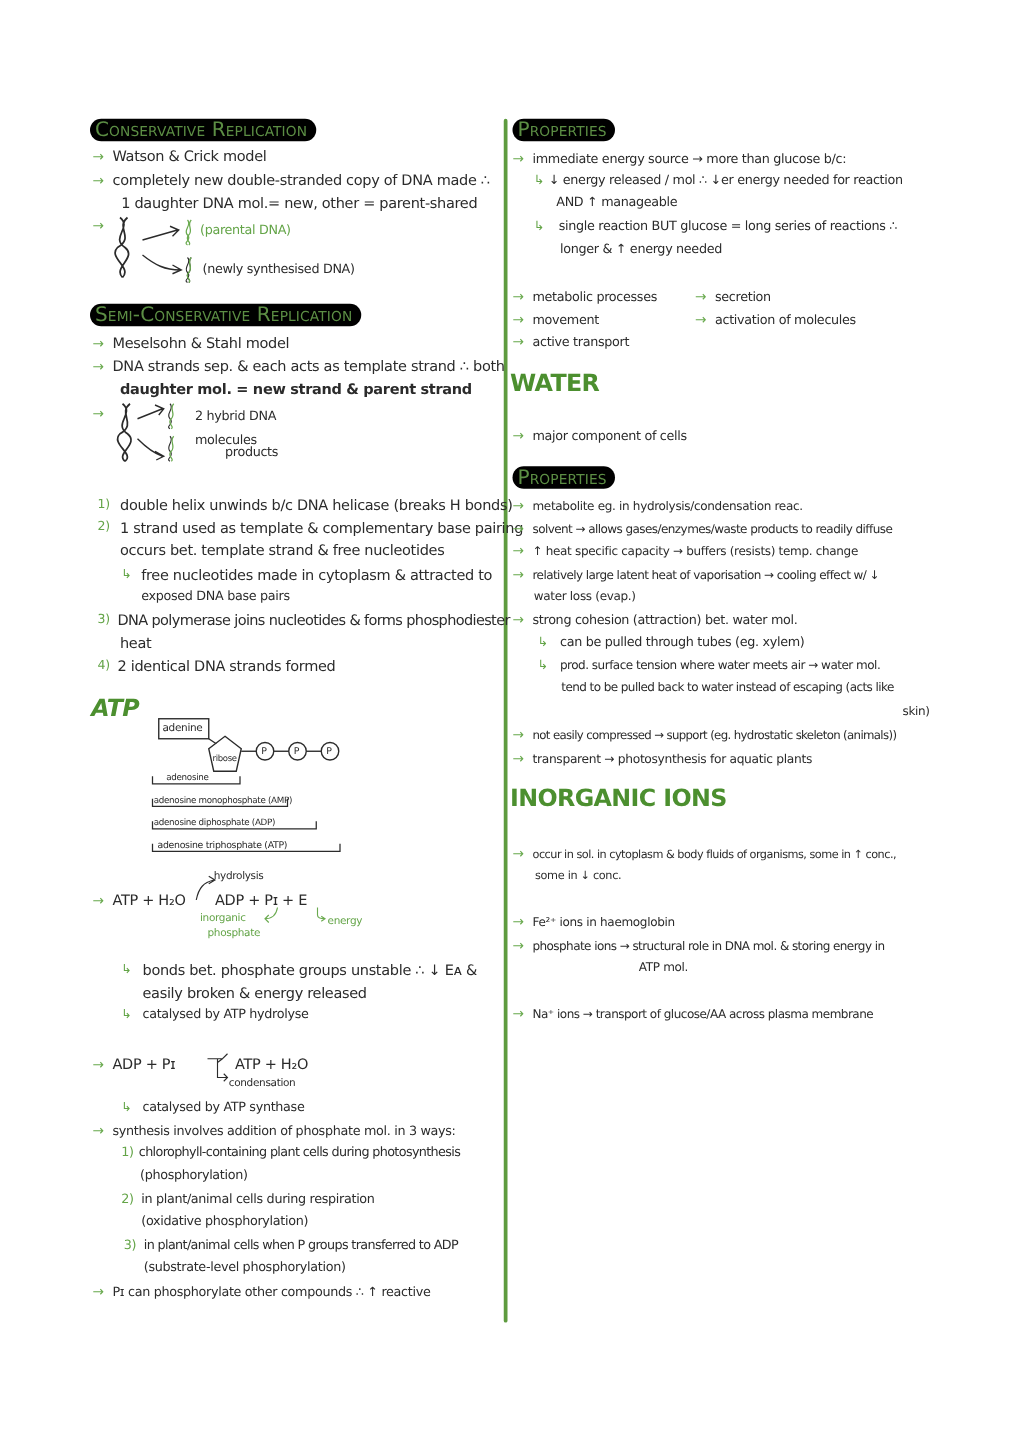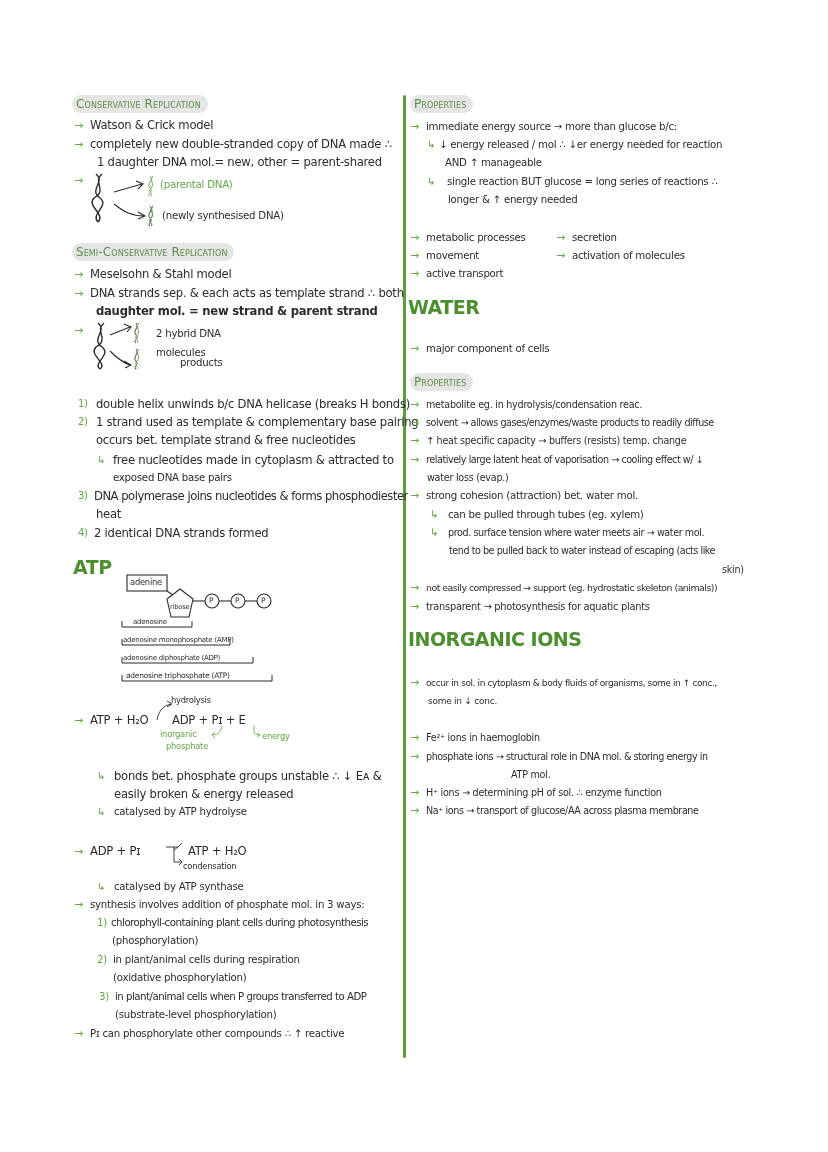--- a/index.html
+++ b/index.html
@@ -7,22 +7,22 @@
     body { position: relative; font-family: "DejaVu Sans", sans-serif; color: #2a2a2a; }
     .page { position: absolute; left: 0; top: 0; width: 828px; height: 1152px; }
     .divider { position: absolute; left: 403px; top: 95px; width: 3px; height: 963px; background: #5e9b3f; border-radius: 2px; }
     .abs { position: absolute; white-space: nowrap; }
     .txt { font-family: "DejaVu Sans", sans-serif; font-size: 11.6px; letter-spacing: -0.25px; color: #2b2b2b; line-height: 18px; }
     .sm { font-size: 10.2px; }
     .xs { font-size: 8.4px; }
     .green { color: #63a447; }
     .arrow { color: #6aaa4f; font-size: 11px; display: inline-block; width: 16px; }
     .pill {
-      position: absolute; background: #e5e5e5; border-radius: 10px; padding: 1px 7px 1px 4px;
-      font-family: "DejaVu Sans", sans-serif; font-variant: small-caps; font-size: 12px; color: #5c8e44;
+      position: absolute; background: #000000; border-radius: 10px; padding: 1px 7px 1px 4px;
+      font-family: "DejaVu Sans", sans-serif; font-variant: small-caps; font-size: 16px; color: #5c8e44;
       letter-spacing: 0.1px; white-space: nowrap; line-height: 16px;
     }
     .big-h {
       position: absolute; font-family: "DejaVu Sans", sans-serif; font-weight: bold; color: #4c8f2f;
       font-size: 19px; letter-spacing: -0.5px; white-space: nowrap;
     }
     svg { position: absolute; overflow: visible; }
   </style>
 </head>
 <body>
@@ -76,21 +76,21 @@
   <div class="abs txt" style="left:96px; top:431px;">occurs bet. template strand &amp; free nucleotides</div>
   <div class="abs txt green" style="left:97px; top:451px; font-size:10px;">↳</div>
   <div class="abs txt" style="left:113px; top:451px;">free nucleotides made in cytoplasm &amp; attracted to</div>
   <div class="abs txt sm" style="left:113px; top:469px;">exposed DNA base pairs</div>
   <div class="abs txt green" style="left:78px; top:487px; font-size:10px;">3)</div>
   <div class="abs txt" style="left:94px; top:487px; letter-spacing:-0.5px;">DNA polymerase joins nucleotides &amp; forms phosphodiester</div>
   <div class="abs txt" style="left:96px; top:505px;">heat</div>
   <div class="abs txt green" style="left:78px; top:524px; font-size:10px;">4)</div>
   <div class="abs txt" style="left:94px; top:524px;">2 identical DNA strands formed</div>
 
-  <div class="big-h" style="left:73px; top:556px;">ATP</div>
+  <div class="big-h" style="left:73px; top:556px;font-style:italic;">ATP</div>
 
   <svg style="left:125px; top:573px;" width="160" height="48">
     <rect x="2" y="2" width="40" height="16" fill="none" stroke="#2b2b2b" stroke-width="1.1"></rect>
     <line x1="42" y1="18" x2="48" y2="22" stroke="#2b2b2b" stroke-width="1.1"></line>
     <polygon points="55,16 68,26 64,44 46,44 42,26" fill="none" stroke="#2b2b2b" stroke-width="1.1"></polygon>
     <line x1="68" y1="28" x2="80" y2="28" stroke="#2b2b2b" stroke-width="1.1"></line>
     <circle cx="87" cy="28" r="7" fill="none" stroke="#2b2b2b" stroke-width="1.1"></circle>
     <line x1="94" y1="28" x2="106" y2="28" stroke="#2b2b2b" stroke-width="1.1"></line>
     <circle cx="113" cy="28" r="7" fill="none" stroke="#2b2b2b" stroke-width="1.1"></circle>
     <line x1="120" y1="28" x2="132" y2="28" stroke="#2b2b2b" stroke-width="1.1"></line>
@@ -188,16 +188,15 @@
   <div class="abs txt sm" style="left:410px; top:579px; font-size:9.4px; letter-spacing:-0.5px;"><span class="arrow">→</span><span>not easily compressed → support (eg. hydrostatic skeleton (animals))</span></div>
   <div class="abs txt sm" style="left:410px; top:598px; font-size:9.8px;"><span class="arrow">→</span><span>transparent → photosynthesis for aquatic plants</span></div>
 
   <div class="big-h" style="left:408px; top:628px;">INORGANIC IONS</div>
   <div class="abs txt sm" style="left:410px; top:674px; font-size:9px; letter-spacing:-0.4px;"><span class="arrow">→</span><span>occur in sol. in cytoplasm &amp; body fluids of organisms, some in ↑ conc.,</span></div>
   <div class="abs txt sm" style="left:428px; top:692px; font-size:9px;">some in ↓ conc.</div>
 
   <div class="abs txt sm" style="left:410px; top:729px; font-size:9.6px;"><span class="arrow">→</span><span>Fe²⁺ ions in haemoglobin</span></div>
   <div class="abs txt sm" style="left:410px; top:748px; font-size:9.6px; letter-spacing:-0.45px;"><span class="arrow">→</span><span>phosphate ions → structural role in DNA mol. &amp; storing energy in</span></div>
   <div class="abs txt sm" style="left:511px; top:766px; font-size:9.6px;">ATP mol.</div>
-  <div class="abs txt sm" style="left:410px; top:784px; font-size:9.6px;"><span class="arrow">→</span><span>H⁺ ions → determining pH of sol. ∴ enzyme function</span></div>
   <div class="abs txt sm" style="left:410px; top:802px; font-size:9.6px; letter-spacing:-0.4px;"><span class="arrow">→</span><span>Na⁺ ions → transport of glucose/AA across plasma membrane</span></div>
 
 </div>
 
 </body></html>

